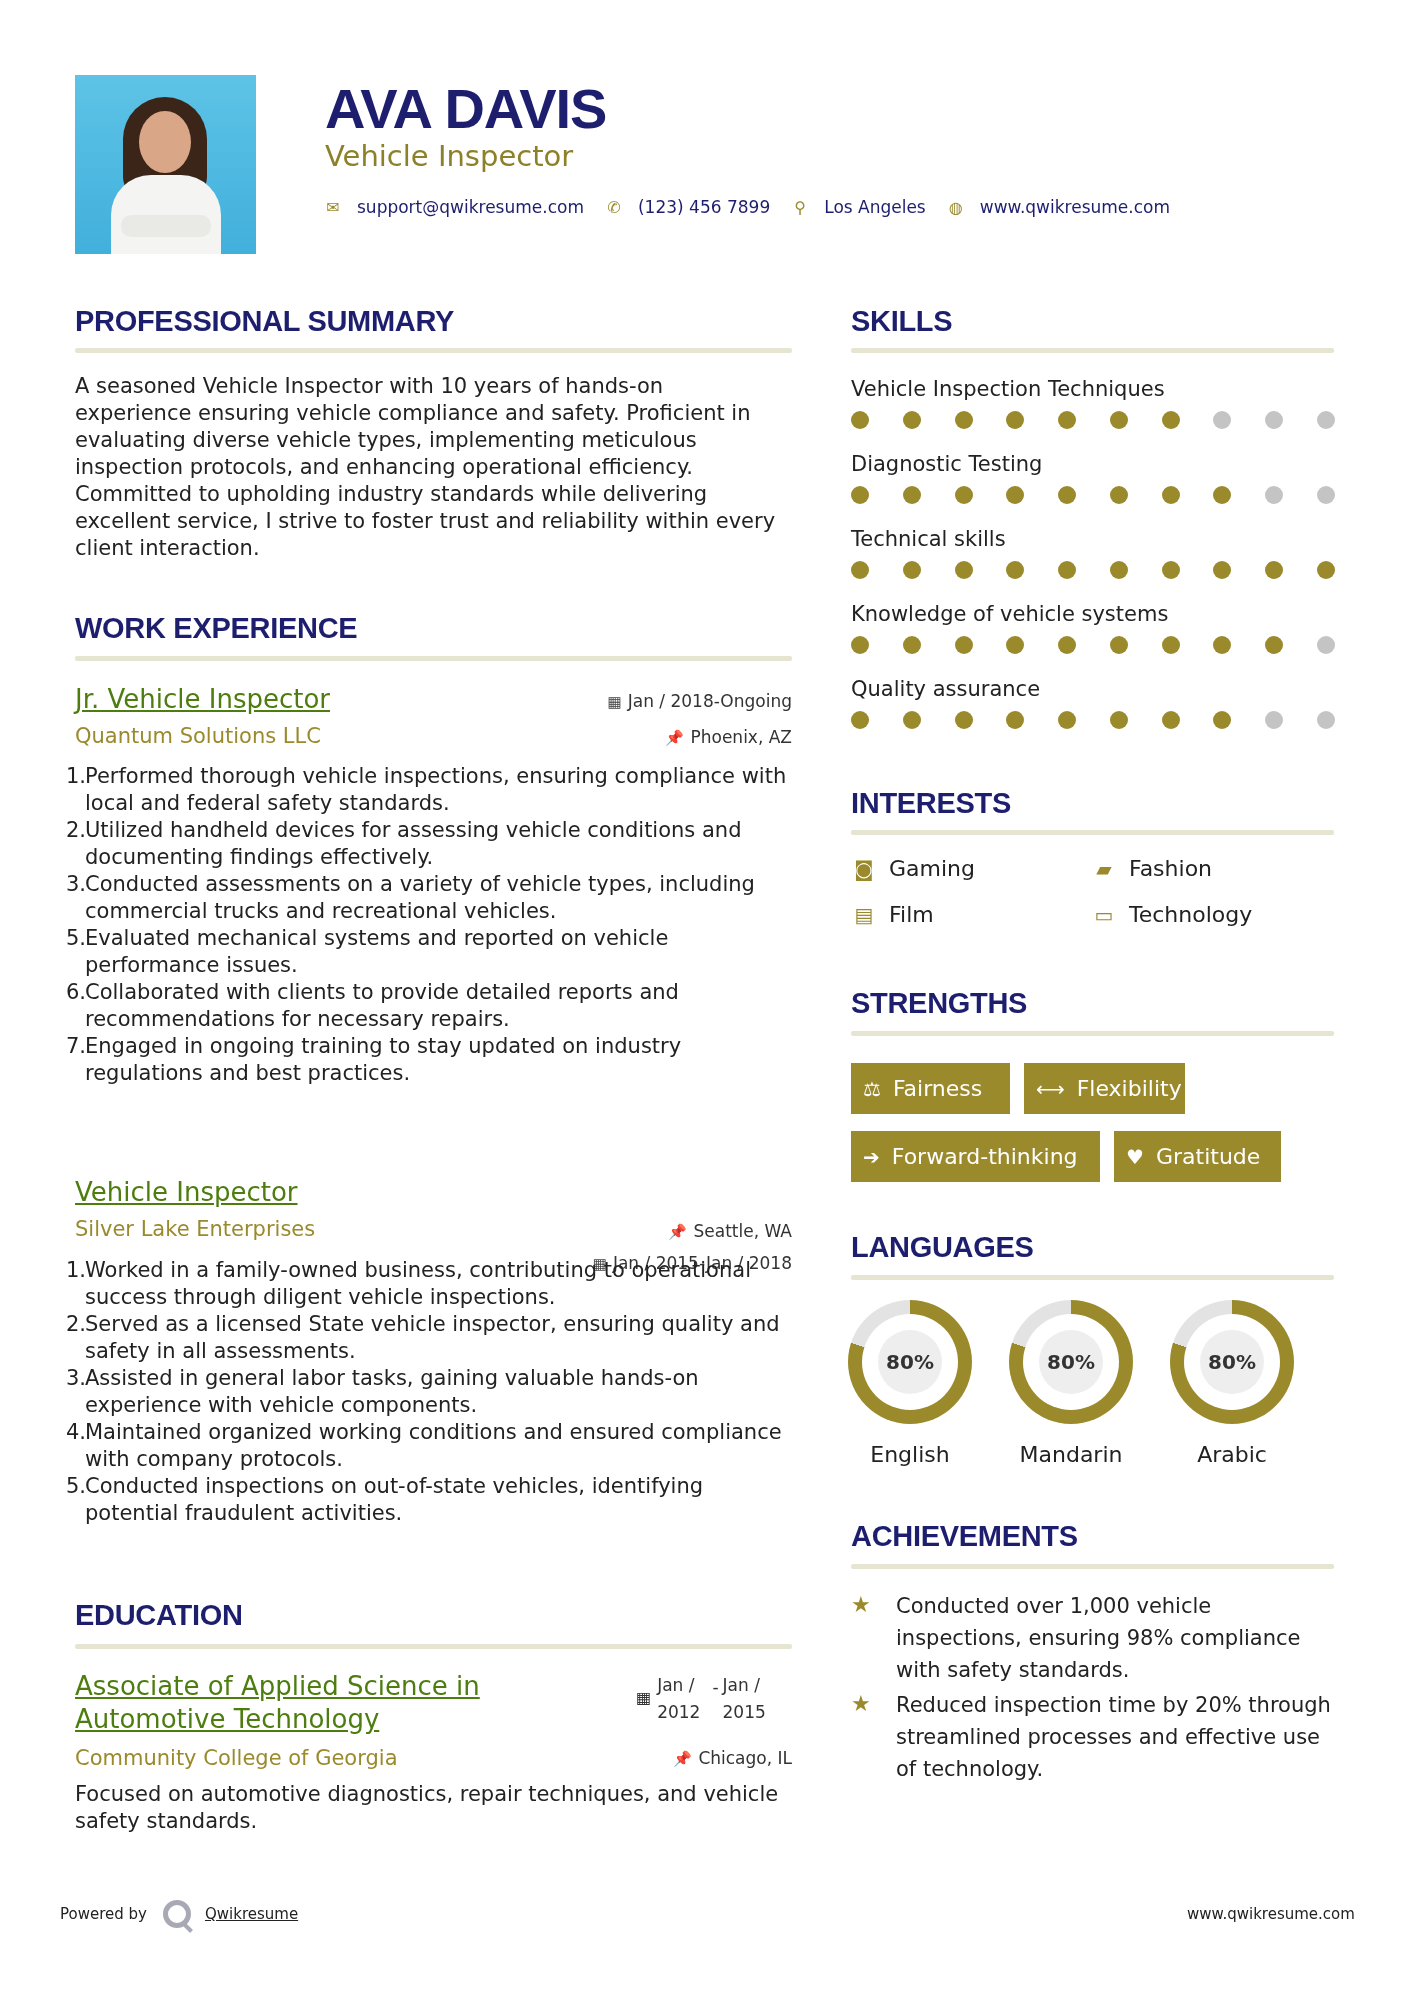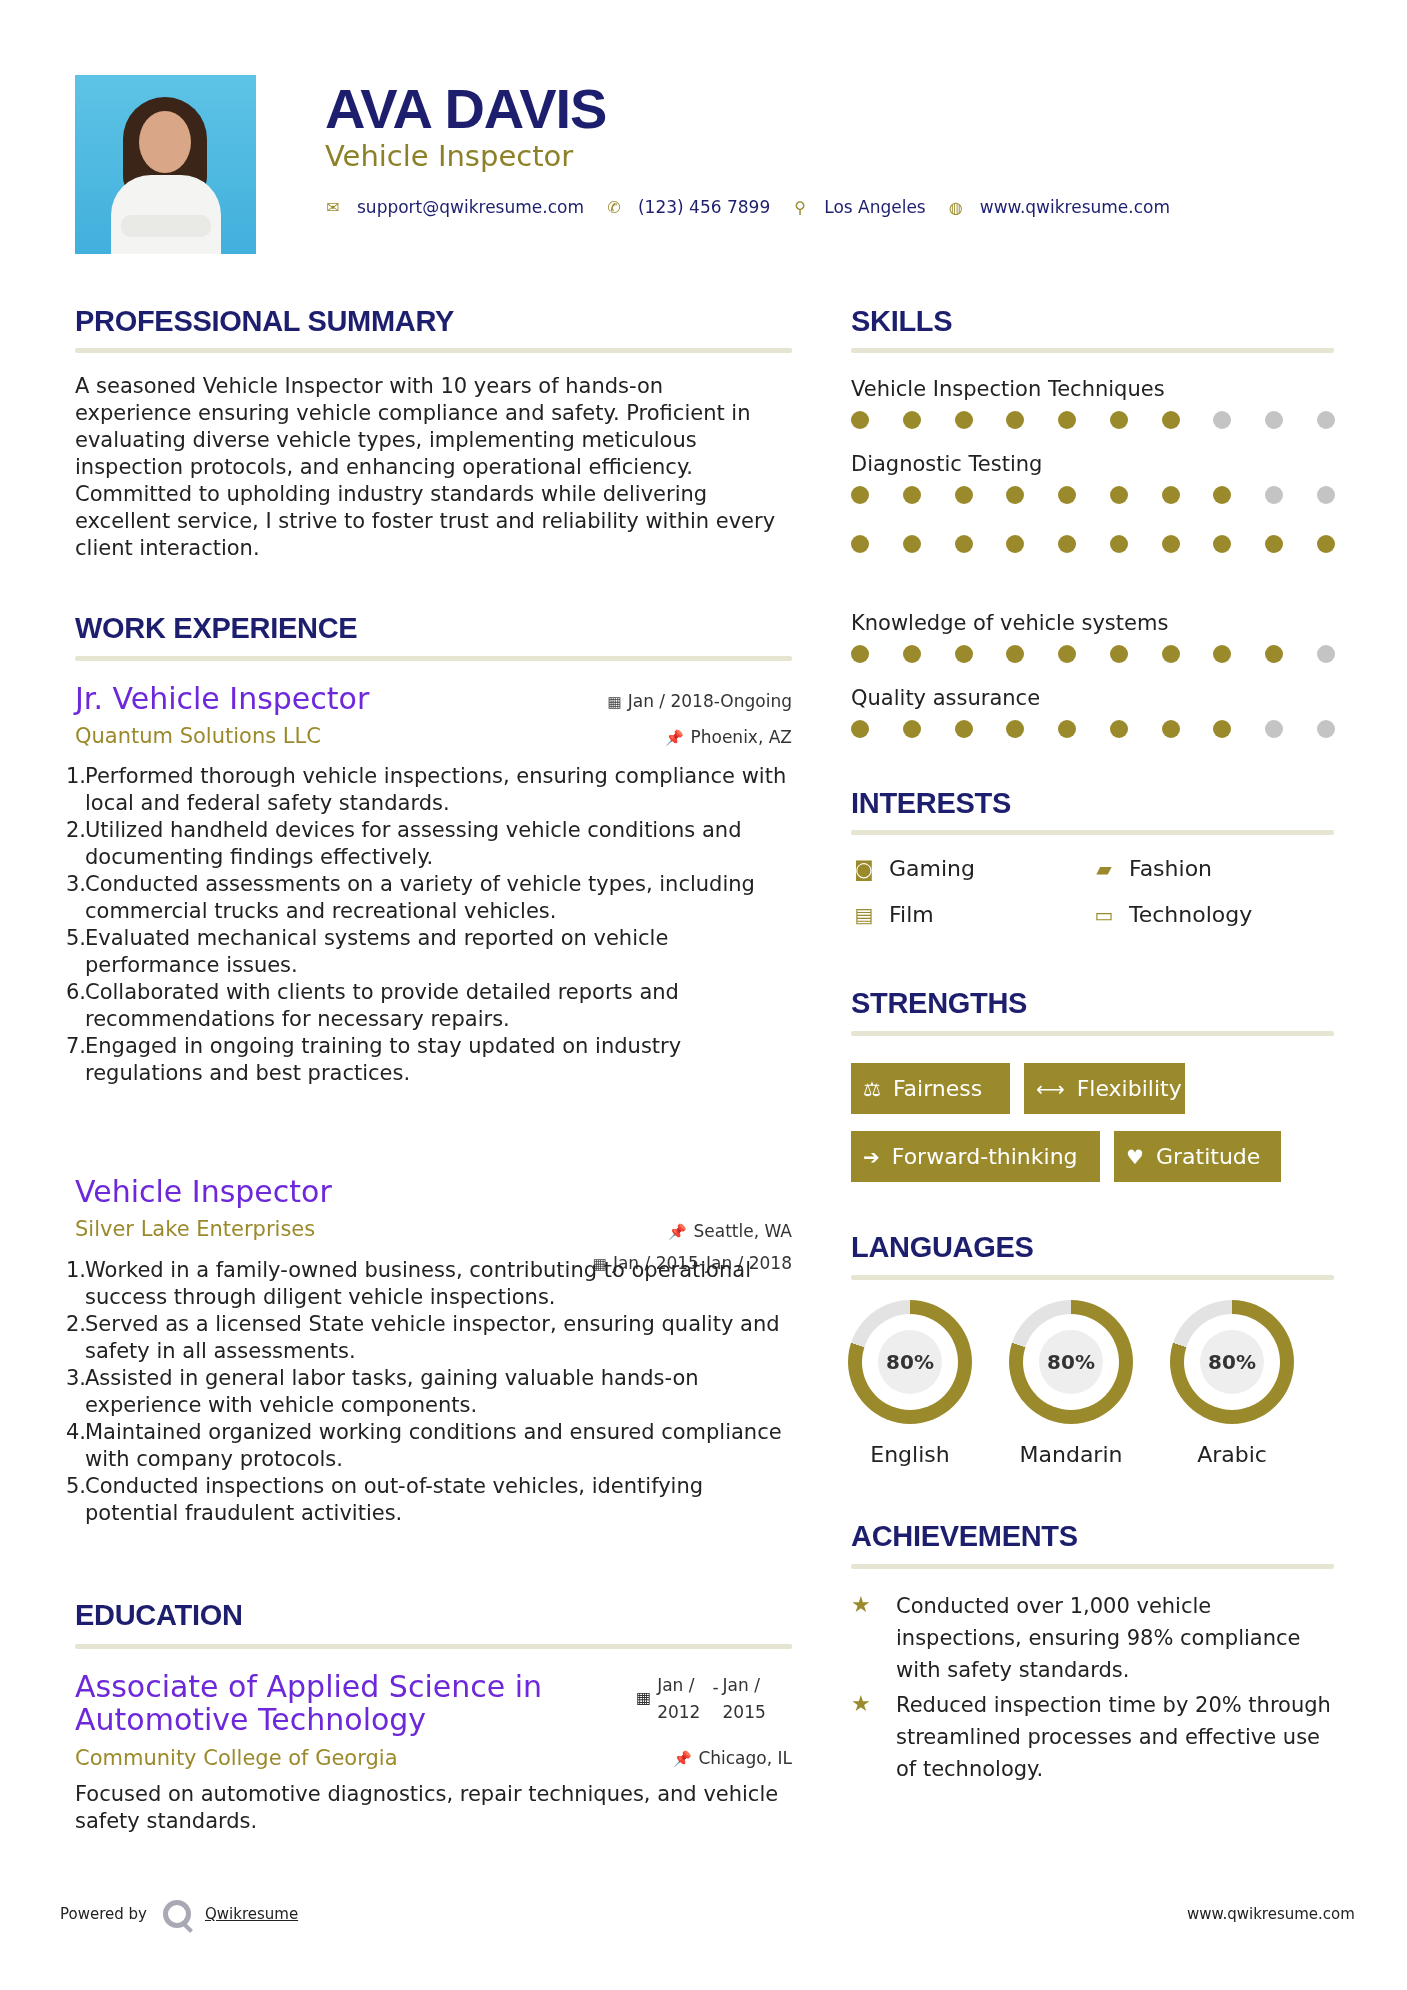--- a/index.html
+++ b/index.html
@@ -17,21 +17,21 @@
   .contacts { left: 325px; top: 194px; height: 26px; display: flex; align-items: center; font-size: 17px; color: #1d1f6e; }
   .contacts .ci { display:flex; align-items:center; margin-right: 22px; }
   .contacts .ico { color: #9a8a2c; margin-right: 16px; font-size: 16px; width: 16px; text-align:center; }
 
   .sec-h { font-family: "Liberation Sans", sans-serif; font-weight: bold; font-size: 29px; color: #1d1f6e; letter-spacing: -0.3px; line-height: 34px; }
   .rule { height: 5px; background: #e5e5d2; border-radius: 2px; }
   .left-col { left: 75px; width: 717px; }
   .right-col { left: 851px; width: 483px; }
 
   .para { font-size: 21px; line-height: 27px; color: #222; }
-  .job-title { font-size: 30px; color: #6d28d9; line-height: 32px; }
+  .job-title { font-size: 26px; color: #4d7c0f; line-height: 32px; text-decoration: underline; }
   .company { font-size: 21px; color: #9a8a2c; line-height: 26px; }
   .meta { font-size: 17px; color: #333; text-align: right; line-height: 22px; }
   .meta .mi { color: #444; margin-right: 6px; font-size: 15px; }
   ol.bul { list-style: none; }
   ol.bul li { font-size: 21px; line-height: 27px; padding-left: 19px; text-indent: -19px; color: #222; }
   ol.bul li .num { display:inline-block; width:19px; text-indent:0; }
 
   .skill-label { font-size: 21px; line-height: 26px; color: #222; }
   .dots { display: flex; justify-content: space-between; width: 484px; height: 18px; }
   .dot { width: 18px; height: 18px; border-radius: 50%; }
@@ -171,20 +171,21 @@
         <span class="dot on"></span>
         <span class="dot on"></span>
         <span class="dot on"></span>
         <span class="dot on"></span>
         <span class="dot on"></span>
         <span class="dot off"></span>
         <span class="dot off"></span>
       </div>
     </div>
     <div style="height: 75px;">
+      <div class="skill-label" style="margin-top: 0px;">Technical skills</div>
       <div class="dots" style="margin-top: 9px;">
         <span class="dot on"></span>
         <span class="dot on"></span>
         <span class="dot on"></span>
         <span class="dot on"></span>
         <span class="dot on"></span>
         <span class="dot on"></span>
         <span class="dot on"></span>
         <span class="dot on"></span>
         <span class="dot on"></span>

